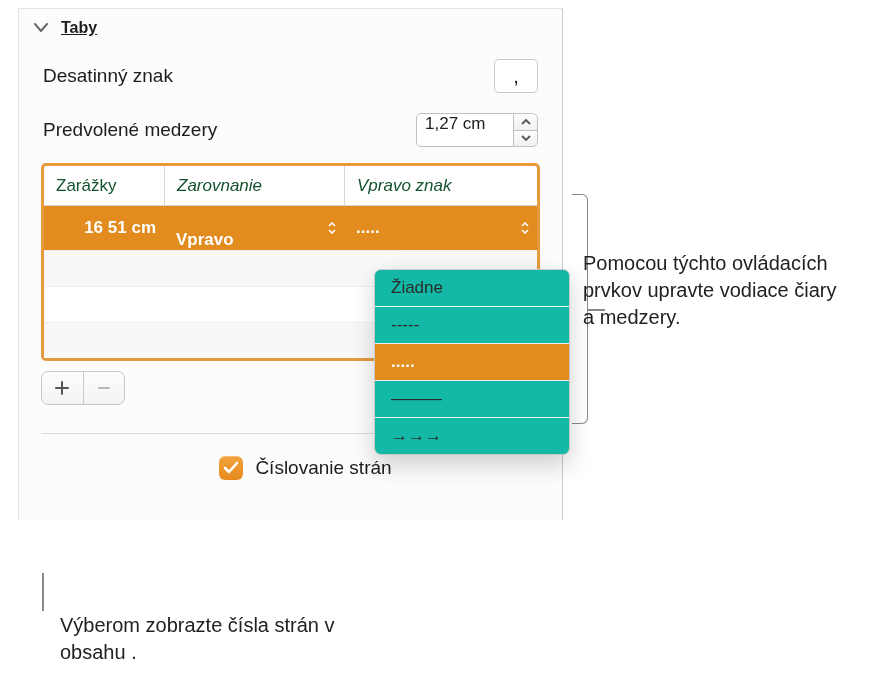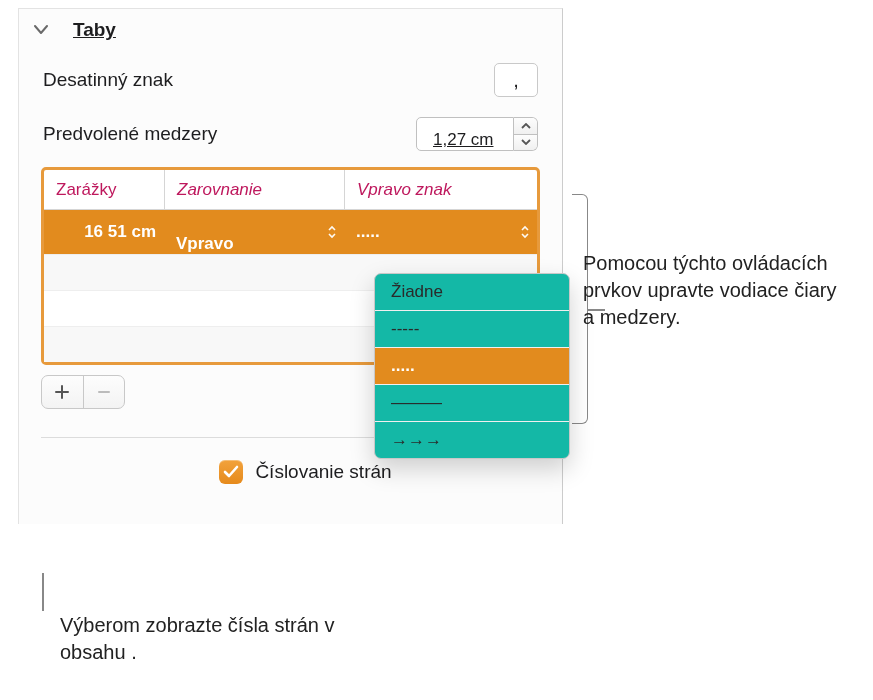--- a/index.html
+++ b/index.html
@@ -21,24 +21,24 @@
       border-top: 1px solid #e3e3e3;
       border-left: 1px solid #e3e3e3;
       border-bottom: none;
       background: #fcfcfc;
       padding-bottom: 40px;
     }
 
     .section-header {
       display: flex;
       align-items: center;
-      gap: 24px;
+      gap: 12px;
       padding: 10px 14px 12px 14px;
       font-weight: 700;
-      font-size: 19px;
+      font-size: 16px;
       text-decoration: underline;
     }
     .disclosure {
       width: 16px;
       height: 16px;
       display: inline-flex;
       align-items: center;
       justify-content: center;
     }
     .disclosure svg { display: block; }
@@ -66,25 +66,24 @@
       display: flex;
       align-items: stretch;
       height: 34px;
     }
     .spacing-input {
       width: 98px;
       height: 34px;
       border: 1px solid #c0c0c0;
       border-radius: 5px 0 0 5px;
       background: #fff;
-      padding: 0 16px;
-      font-size: 17px;
-      display: flex;
-      align-items: flex-end;
-      text-decoration: underline;
+      padding: 0 8px;
+      font-size: 17px;
+      display: flex;
+      align-items: flex-start;
     }
     .steppers {
       width: 24px;
       display: flex;
       flex-direction: column;
       border: 1px solid #c0c0c0;
       border-left: none;
       border-radius: 0 6px 6px 0;
       overflow: hidden;
     }
@@ -103,21 +102,21 @@
       border: 3px solid #e79a3c;
       border-radius: 5px;
       background: #fff;
       position: relative;
     }
     .tabs-header {
       display: flex;
       height: 40px;
       border-bottom: 1px solid #d5d5d5;
       font-size: 17px;
-      color: #be185d;
+      color: #14532d;
     }
     .th {
       display: flex;
       align-items: center;
       padding: 0 12px;
     }
     .th + .th { border-left: 1px solid #d5d5d5; font-style: italic; }
     .th1 { width: 120px; }
     .th2 { width: 180px; }
     .th3 { flex: 1; }

